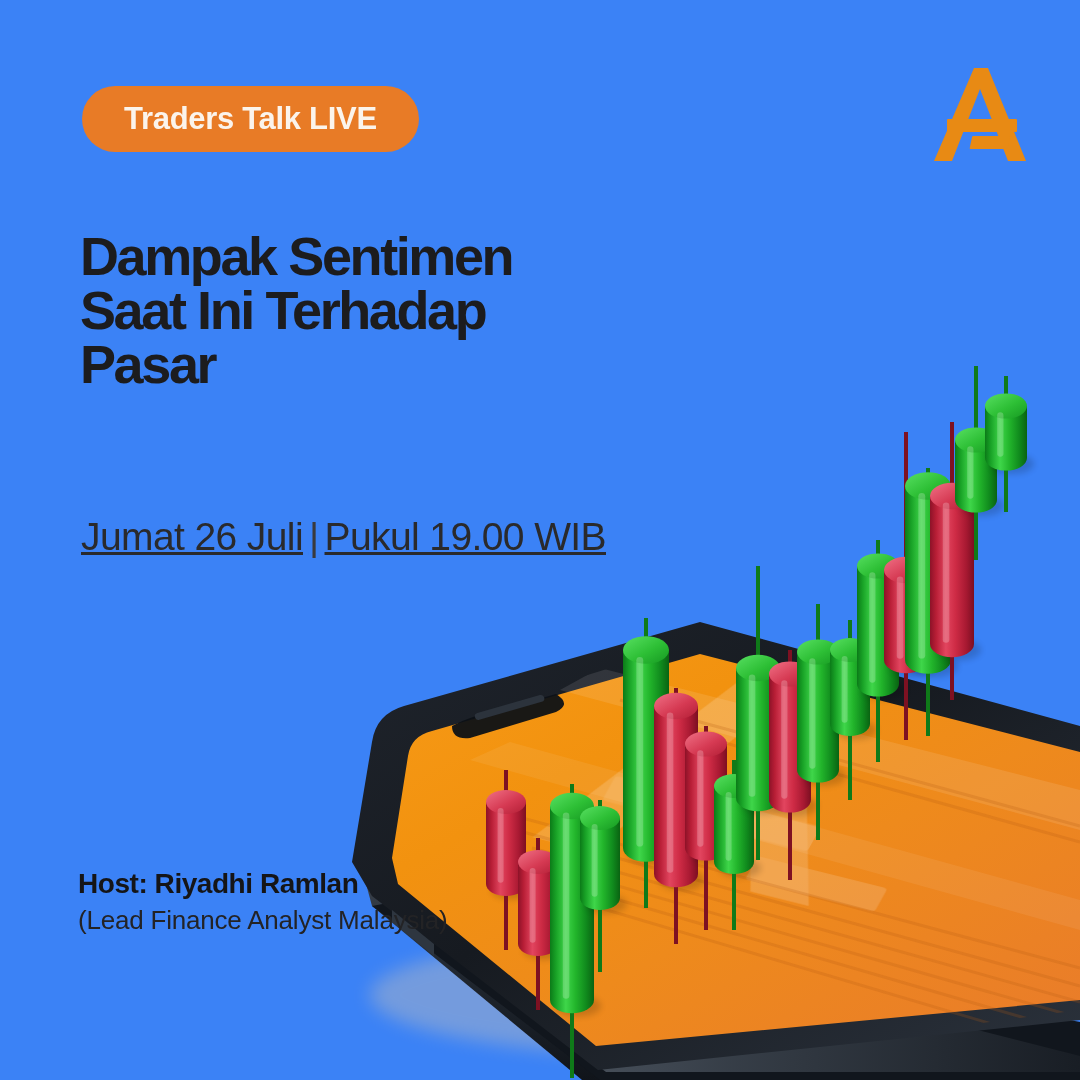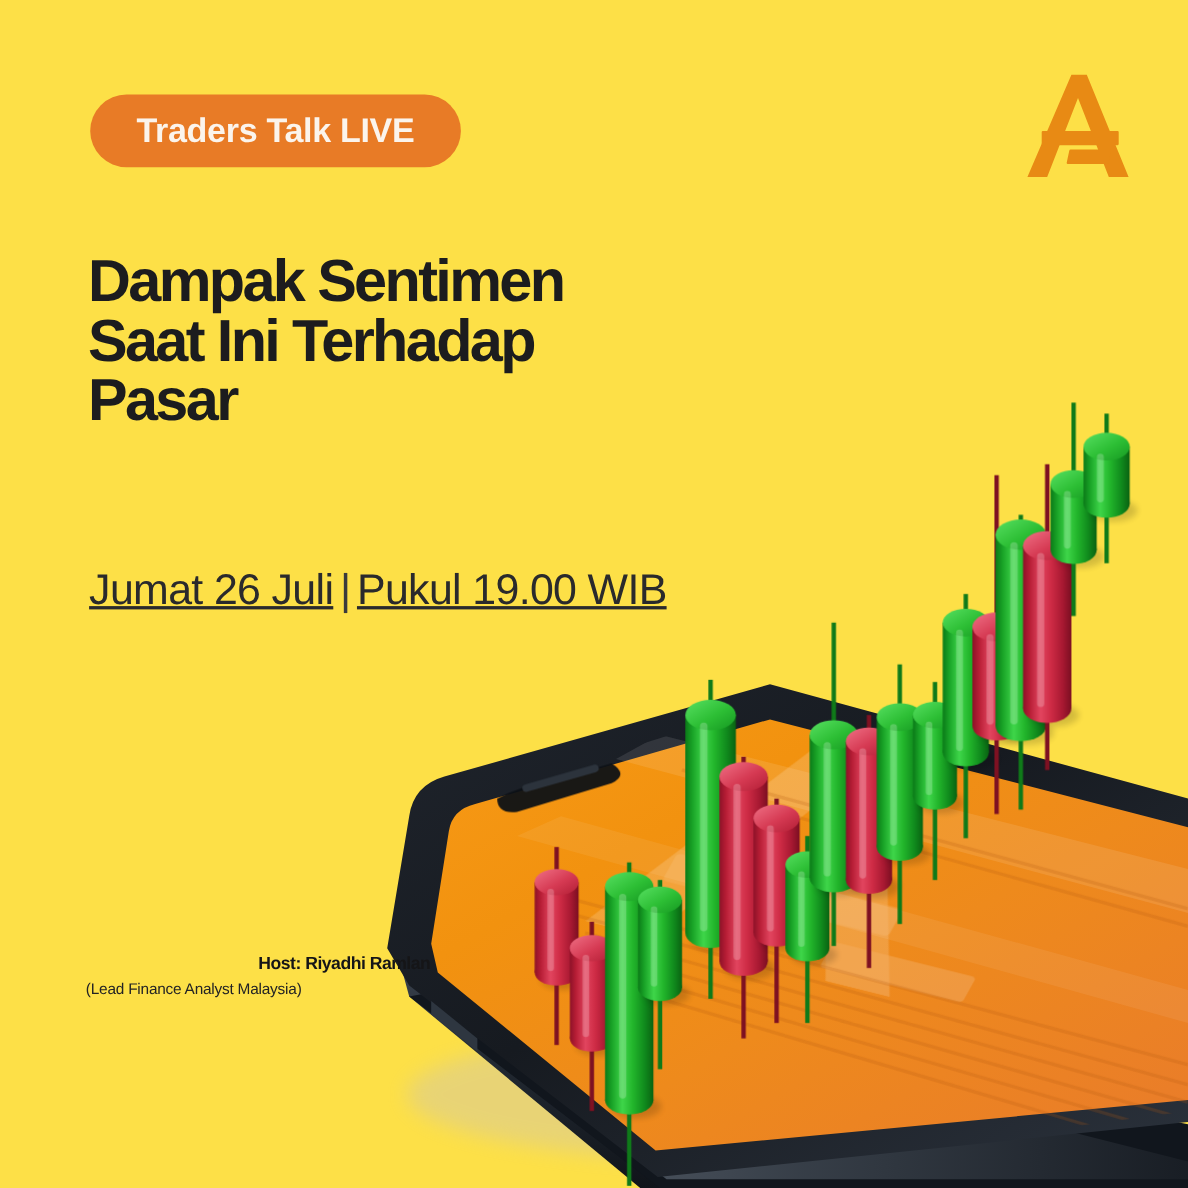--- a/index.html
+++ b/index.html
@@ -3,21 +3,21 @@
 <meta charset="utf-8">
 <style>
   html,body{margin:0;padding:0;}
   body{
     width:1080px;height:1080px;
     background:#F9F5F1;
     font-family:"Liberation Sans", sans-serif;
     overflow:hidden;
     position:relative;
   }
-  #stage{position:absolute;inset:0;overflow:hidden;background:#fde047;padding-left:48px;}
+  #stage{position:absolute;inset:0;overflow:hidden;background:#3b82f6;padding-left:48px;}
 
   
   #artwork{position:absolute;left:0;top:0;width:1080px;height:1080px;}
 
   
   .badge{
     position:absolute;left:82px;top:86px;
     height:66px;box-sizing:border-box;
     padding:0 42px;
     border-radius:33px;
@@ -48,25 +48,25 @@
     font-size:39px;
     letter-spacing:-0.6px;
     white-space:nowrap;
     text-decoration:underline;
   }
   .dateline .sep{font-weight:300;padding:0 6px;color:#3a3a3c;}
 
   
   .credits{position:absolute;left:78px;top:868px;width:470px;}
   .cred-name{
-    color:#151517;font-size:16px;font-weight:bold;
-    letter-spacing:-0.45px;white-space:nowrap;text-align:center;
+    color:#151517;font-size:28px;font-weight:bold;
+    letter-spacing:-0.45px;white-space:nowrap;
   }
   .cred-role{
-    color:#232325;font-size:14px;font-weight:normal;
+    color:#232325;font-size:26px;font-weight:normal;
     letter-spacing:-0.2px;margin-top:5px;white-space:nowrap;
   }
   .cred-block-2{margin-top:38px;}
 
   
   .logo{position:absolute;left:930px;top:62px;width:100px;height:105px;}
 </style>
 </head>
 <body>
 

